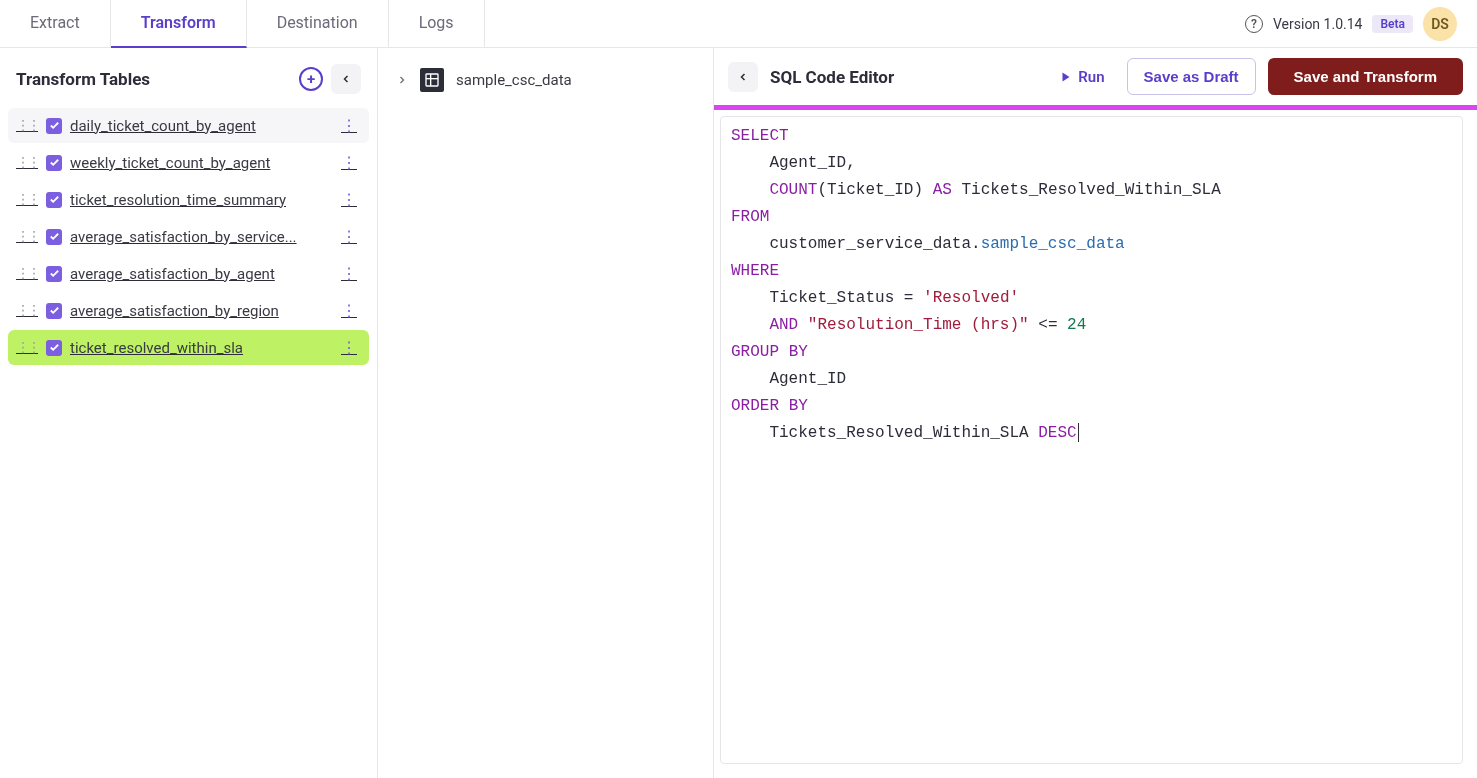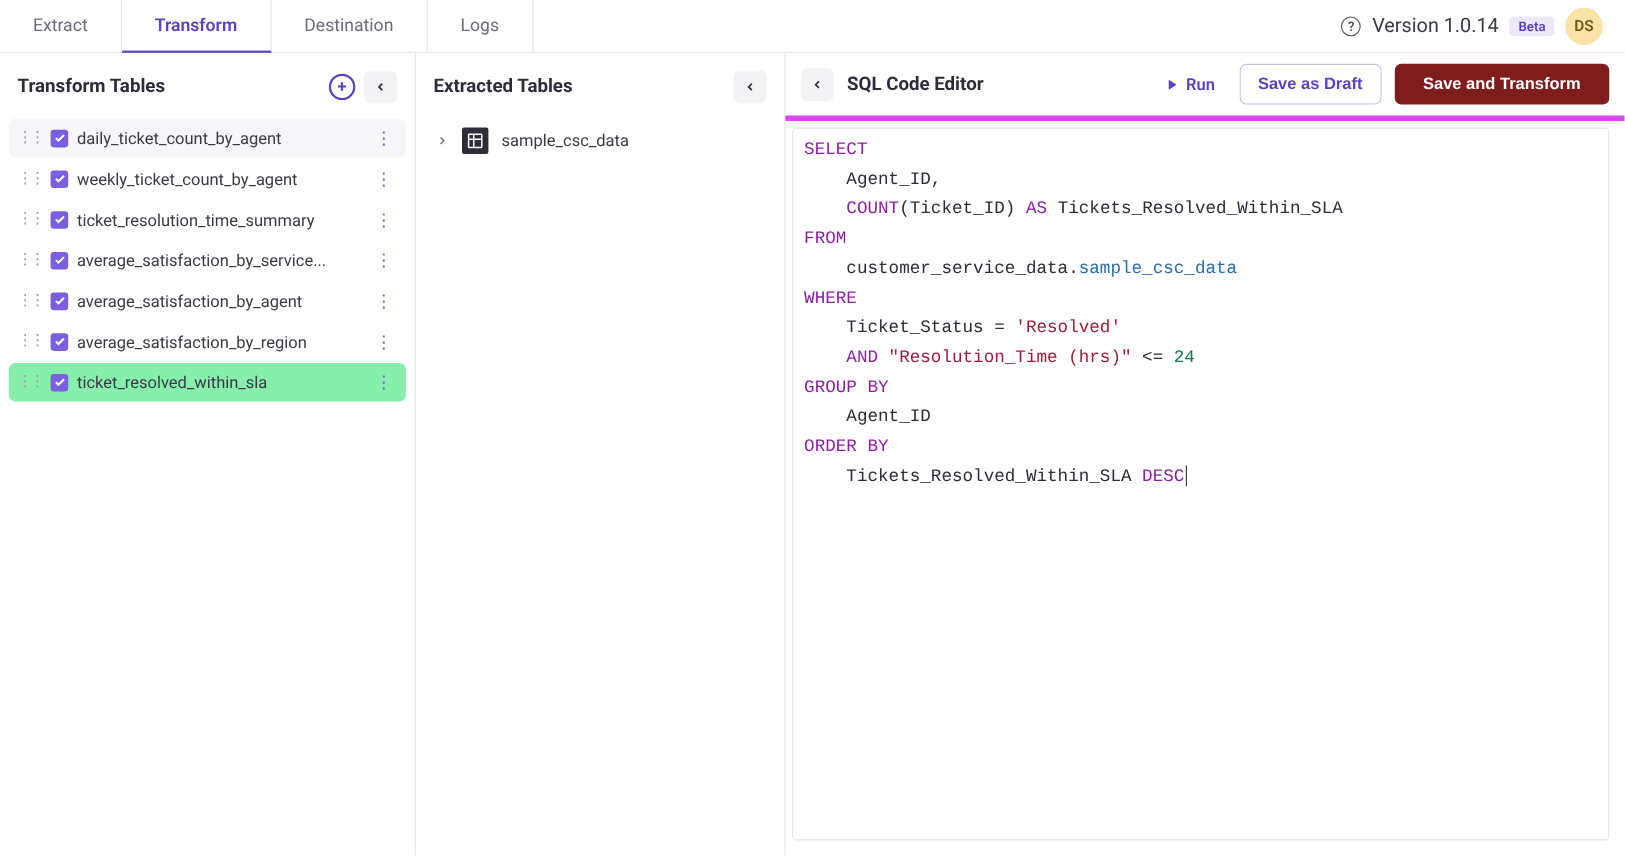--- a/index.html
+++ b/index.html
@@ -40,21 +40,21 @@
     display: flex;
     align-items: center;
     gap: 10px;
     padding-right: 12px;
   }
   .help-icon {
     width: 18px; height: 18px; border: 1.5px solid #555; border-radius: 50%;
     display: inline-flex; align-items: center; justify-content: center;
     font-size: 12px; color: #555; font-weight: 600;
   }
-  .version { font-size: 18px; color: #3a3a44; }
+  .version { font-size: 14px; color: #3a3a44; }
   .beta {
     background: #ece8f8; color: #5b3ec9; font-size: 12px; font-weight: 600;
     padding: 2px 8px; border-radius: 4px;
   }
   .avatar {
     width: 34px; height: 34px; border-radius: 50%;
     background: #fbe2a8; display: inline-flex;
     align-items: center; justify-content: center;
     font-weight: 600; color: #6d5a1f; font-size: 14px;
   }
@@ -102,23 +102,24 @@
   }
 
   
   .tt-list { display: flex; flex-direction: column; gap: 2px; }
   .tt-item {
     display: flex; align-items: center;
     padding: 8px 8px;
     border-radius: 6px;
     gap: 8px;
     cursor: pointer;
+    text-decoration: underline;
   }
   .tt-item.hover { background: #f6f6f8; }
-  .tt-item.selected { background: #86efac; }
+  .tt-item.selected { background: #bef264; }
   .drag-handle {
     color: #9a9aa8; font-size: 14px; letter-spacing: -2px;
     display: inline-flex; flex-direction: column; line-height: 3px;
   }
   .drag-handle::before { content: "⋮⋮"; letter-spacing: -3px; }
   .check {
     width: 16px; height: 16px; border-radius: 3px;
     background: #7b5fe0; display: inline-flex; align-items: center; justify-content: center;
   }
   .check svg { width: 11px; height: 11px; }
@@ -295,30 +296,20 @@
               <polyline points="20 6 9 17 4 12"></polyline>
             </svg>
           </span>
           <span class="tt-label">ticket_resolved_within_sla</span>
           <span class="tt-more">⋮</span>
         </div>
       </div>
   </div>
 
   <div class="panel-mid">
-    <div class="panel-header">
-      <span class="panel-title">Extracted Tables</span>
-      <div class="panel-header-actions">
-        <span class="collapse-btn">
-          <svg width="12" height="12" viewBox="0 0 24 24" fill="none" stroke="#2d2d3a" stroke-width="3">
-              <polyline points="15 18 9 12 15 6"></polyline>
-            </svg>
-        </span>
-      </div>
-    </div>
     <div class="tree-item">
       <svg class="tree-caret" width="12" height="12" viewBox="0 0 24 24" fill="none" stroke="#6b6b7a" stroke-width="2.5">
           <polyline points="9 18 15 12 9 6"></polyline>
         </svg>
       <span class="tree-icon">
         <svg width="16" height="16" viewBox="0 0 24 24" fill="#fff">
             <rect x="3" y="3" width="18" height="18" rx="1" fill="none" stroke="#fff" stroke-width="2"></rect>
             <line x1="3" y1="10" x2="21" y2="10" stroke="#fff" stroke-width="2"></line>
             <line x1="10" y1="3" x2="10" y2="21" stroke="#fff" stroke-width="2"></line>
           </svg>

